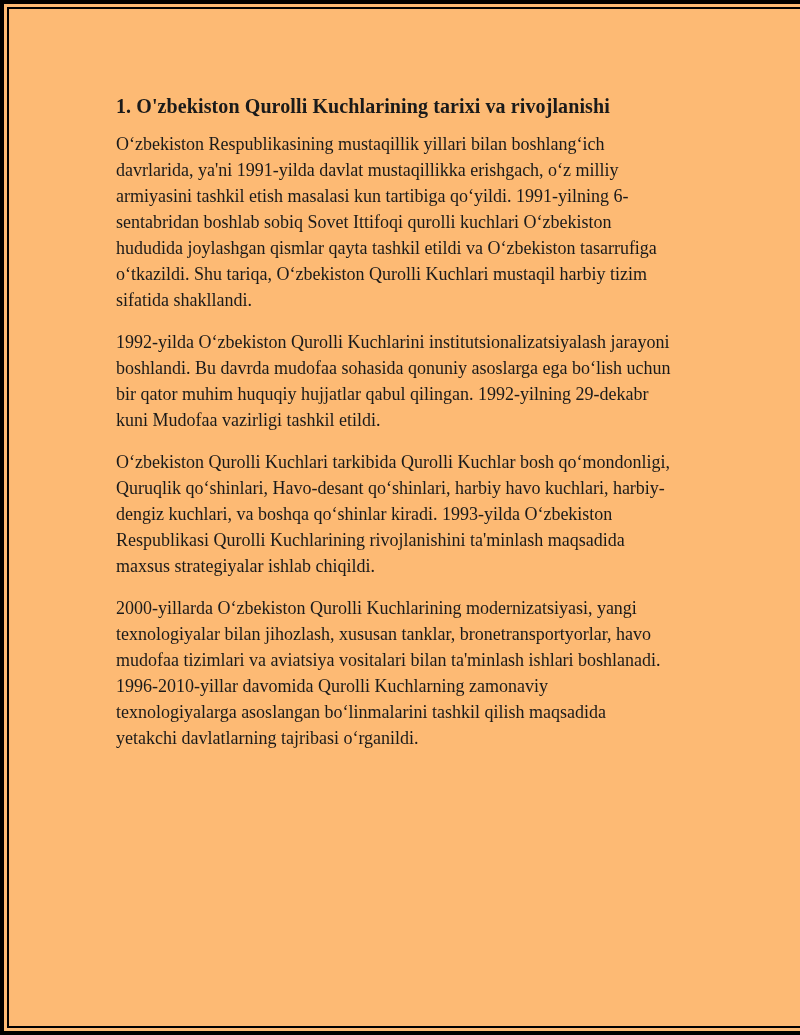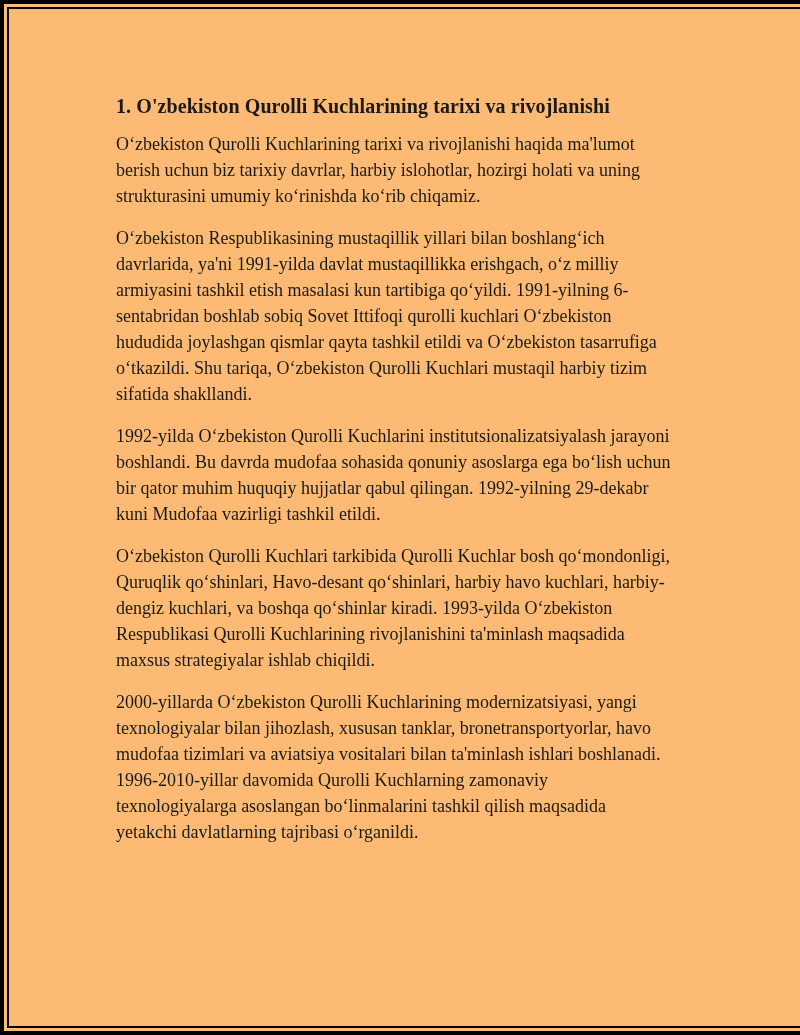--- a/index.html
+++ b/index.html
@@ -47,23 +47,20 @@
     white-space: pre-line;
   }
 </style>
 </head>
 <body>
 
 <div class="page">
   <div class="inner-frame"></div>
   <div class="content">
     <h1 class="doc-title">1. O'zbekiston Qurolli Kuchlarining tarixi va rivojlanishi</h1>
-    <p class="doc-paragraph">Oʻzbekiston Qurolli Kuchlarining tarixi va rivojlanishi haqida ma'lumot
-berish uchun biz tarixiy davrlar, harbiy islohotlar, hozirgi holati va uning
-strukturasini umumiy koʻrinishda koʻrib chiqamiz.</p>
     <p class="doc-paragraph">Oʻzbekiston Respublikasining mustaqillik yillari bilan boshlangʻich
 davrlarida, ya'ni 1991-yilda davlat mustaqillikka erishgach, oʻz milliy
 armiyasini tashkil etish masalasi kun tartibiga qoʻyildi. 1991-yilning 6-
 sentabridan boshlab sobiq Sovet Ittifoqi qurolli kuchlari Oʻzbekiston
 hududida joylashgan qismlar qayta tashkil etildi va Oʻzbekiston tasarrufiga
 oʻtkazildi. Shu tariqa, Oʻzbekiston Qurolli Kuchlari mustaqil harbiy tizim
 sifatida shakllandi.</p>
     <p class="doc-paragraph">1992-yilda Oʻzbekiston Qurolli Kuchlarini institutsionalizatsiyalash jarayoni
 boshlandi. Bu davrda mudofaa sohasida qonuniy asoslarga ega boʻlish uchun
 bir qator muhim huquqiy hujjatlar qabul qilingan. 1992-yilning 29-dekabr

